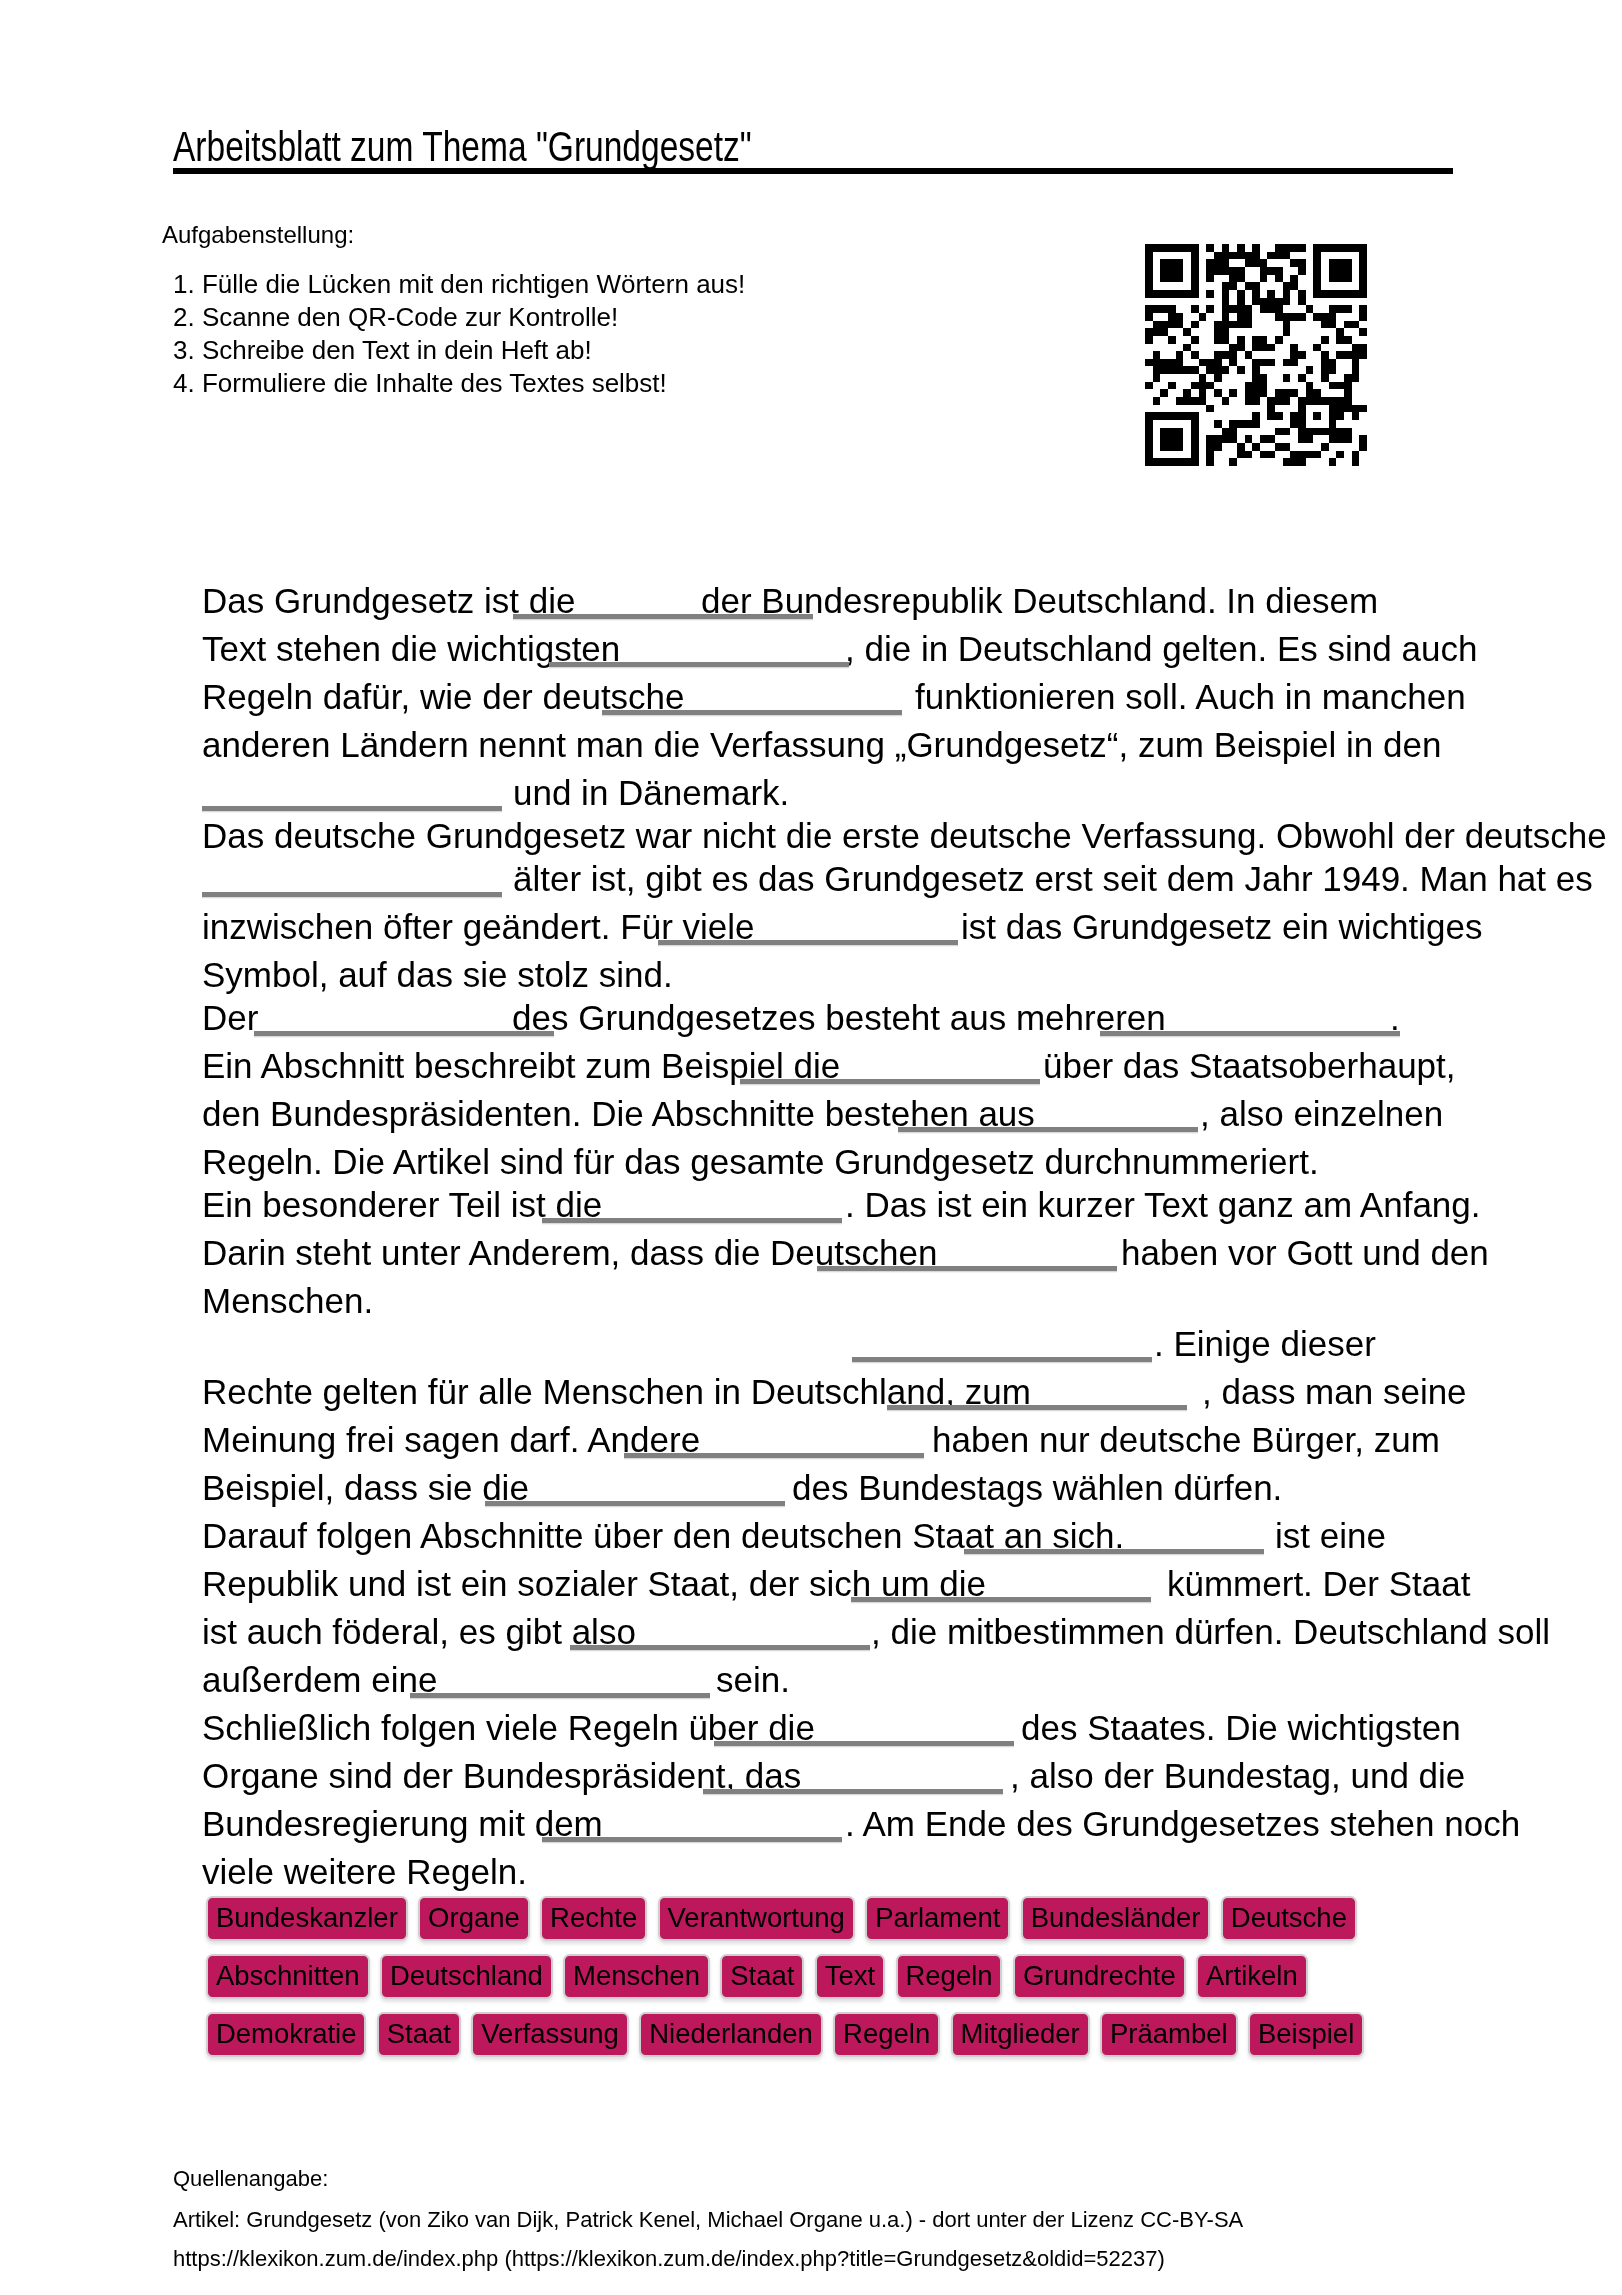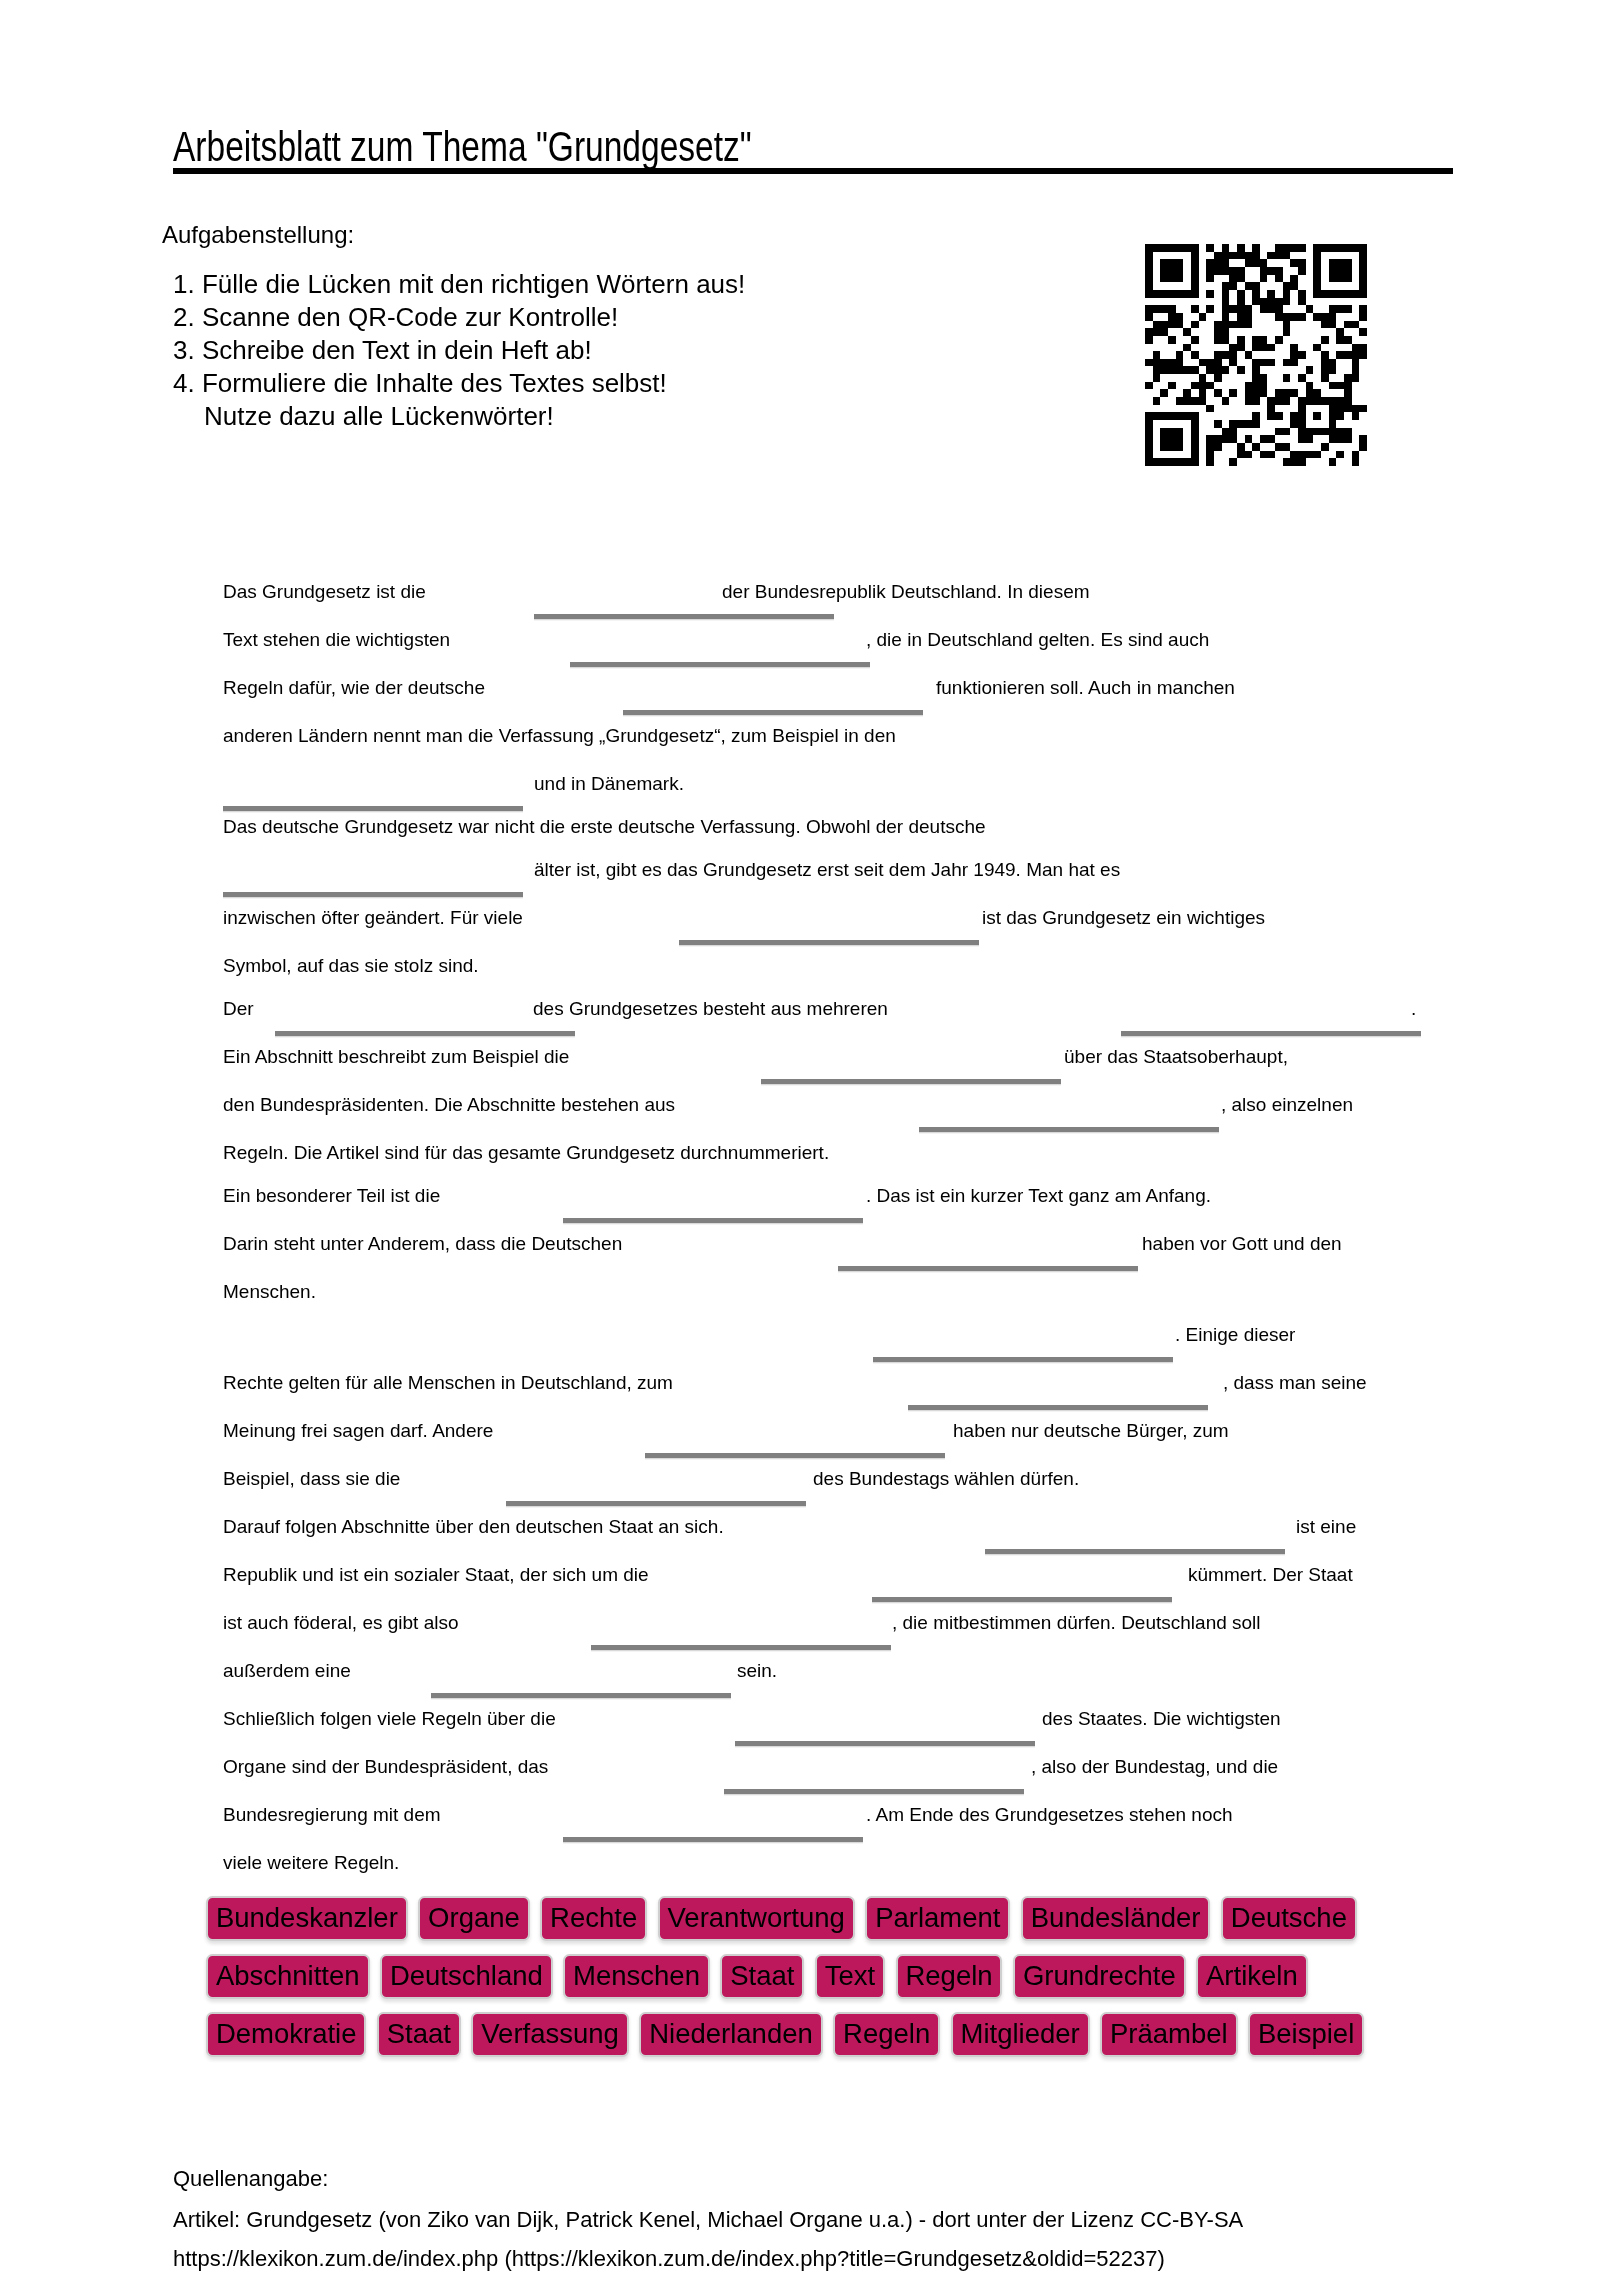--- a/index.html
+++ b/index.html
@@ -8,21 +8,21 @@
   .title { position: absolute; left: 173px; top: 122px; font-size: 43px;
            font-family: "Liberation Sans", sans-serif; font-weight: 400;
            letter-spacing: 0; transform: scaleX(0.78); transform-origin: left top;
            white-space: nowrap; }
   .title-rule { position: absolute; left: 173px; top: 168px; width: 1280px; height: 5.9px; background: #000; }
   .task-head { position: absolute; left: 162px; top: 221px; font-size: 24px; font-weight: 400; }
   .task-list { position: absolute; left: 173px; top: 268px; font-size: 26px; line-height: 33px; }
   .task-list div { white-space: nowrap; }
   .task-list .indent { padding-left: 31px; }
   .qr { position: absolute; left: 1145px; top: 244px; width: 222px; height: 222px; }
-  .text { position: absolute; left: 202px; top: 581px; width: 1243px; font-size: 19px; margin-left: 21px; }
+  .text { position: absolute; left: 202px; top: 581px; width: 1243px; font-size: 35px; }
   .line { position: relative; height: 48px; white-space: nowrap; }
   .line.short { height: 43px; }
   .seg { position: absolute; top: 0; }
   .blank { position: absolute; height: 4.6px; background: #808080; width: 300px;
            box-shadow: 0 1.3px 0 #d9d9d9; }
   .bank { position: absolute; left: 206px; top: 1896px; width: 1230px; }
   .bank-row { display: flex; gap: 0; height: 58px; align-items: flex-start; }
   .chip { background: #be185d; border: 2px solid #cfcfcf; border-radius: 6.5px;
           box-shadow: 0 2.6px 3.9px rgba(0,0,0,0.12); font-size: 27.5px; padding: 3.3px 7.9px 5.2px 7.9px;
           margin-right: 10.5px; white-space: nowrap; line-height: 33px; cursor: pointer; }
@@ -34,21 +34,20 @@
 
 <div class="title">Arbeitsblatt zum Thema "Grundgesetz"</div>
 <div class="title-rule"></div>
 
 <div class="task-head">Aufgabenstellung:</div>
 <div class="task-list">
   <div>1. Fülle die Lücken mit den richtigen Wörtern aus!</div>
   <div>2. Scanne den QR-Code zur Kontrolle!</div>
   <div>3. Schreibe den Text in dein Heft ab!</div>
   <div>4. Formuliere die Inhalte des Textes selbst!</div>
-  <div class="indent">Nutze dazu alle Lückenwörter!</div>
 </div>
 
 <svg class="qr" viewBox="0 0 29 29" shape-rendering="crispEdges">
   <rect x="0" y="0" width="29" height="29" fill="#fff"></rect>
   <g fill="#000">
     <path d="M0 0h7v7h-7z M1 1v5h5v-5z" fill-rule="evenodd"></path>
     <rect x="2" y="2" width="3" height="3"></rect>
     <path d="M22 0h7v7h-7z M23 1v5h5v-5z" fill-rule="evenodd"></path>
     <rect x="24" y="2" width="3" height="3"></rect>
     <path d="M0 22h7v7h-7z M1 23v5h5v-5z" fill-rule="evenodd"></path>

